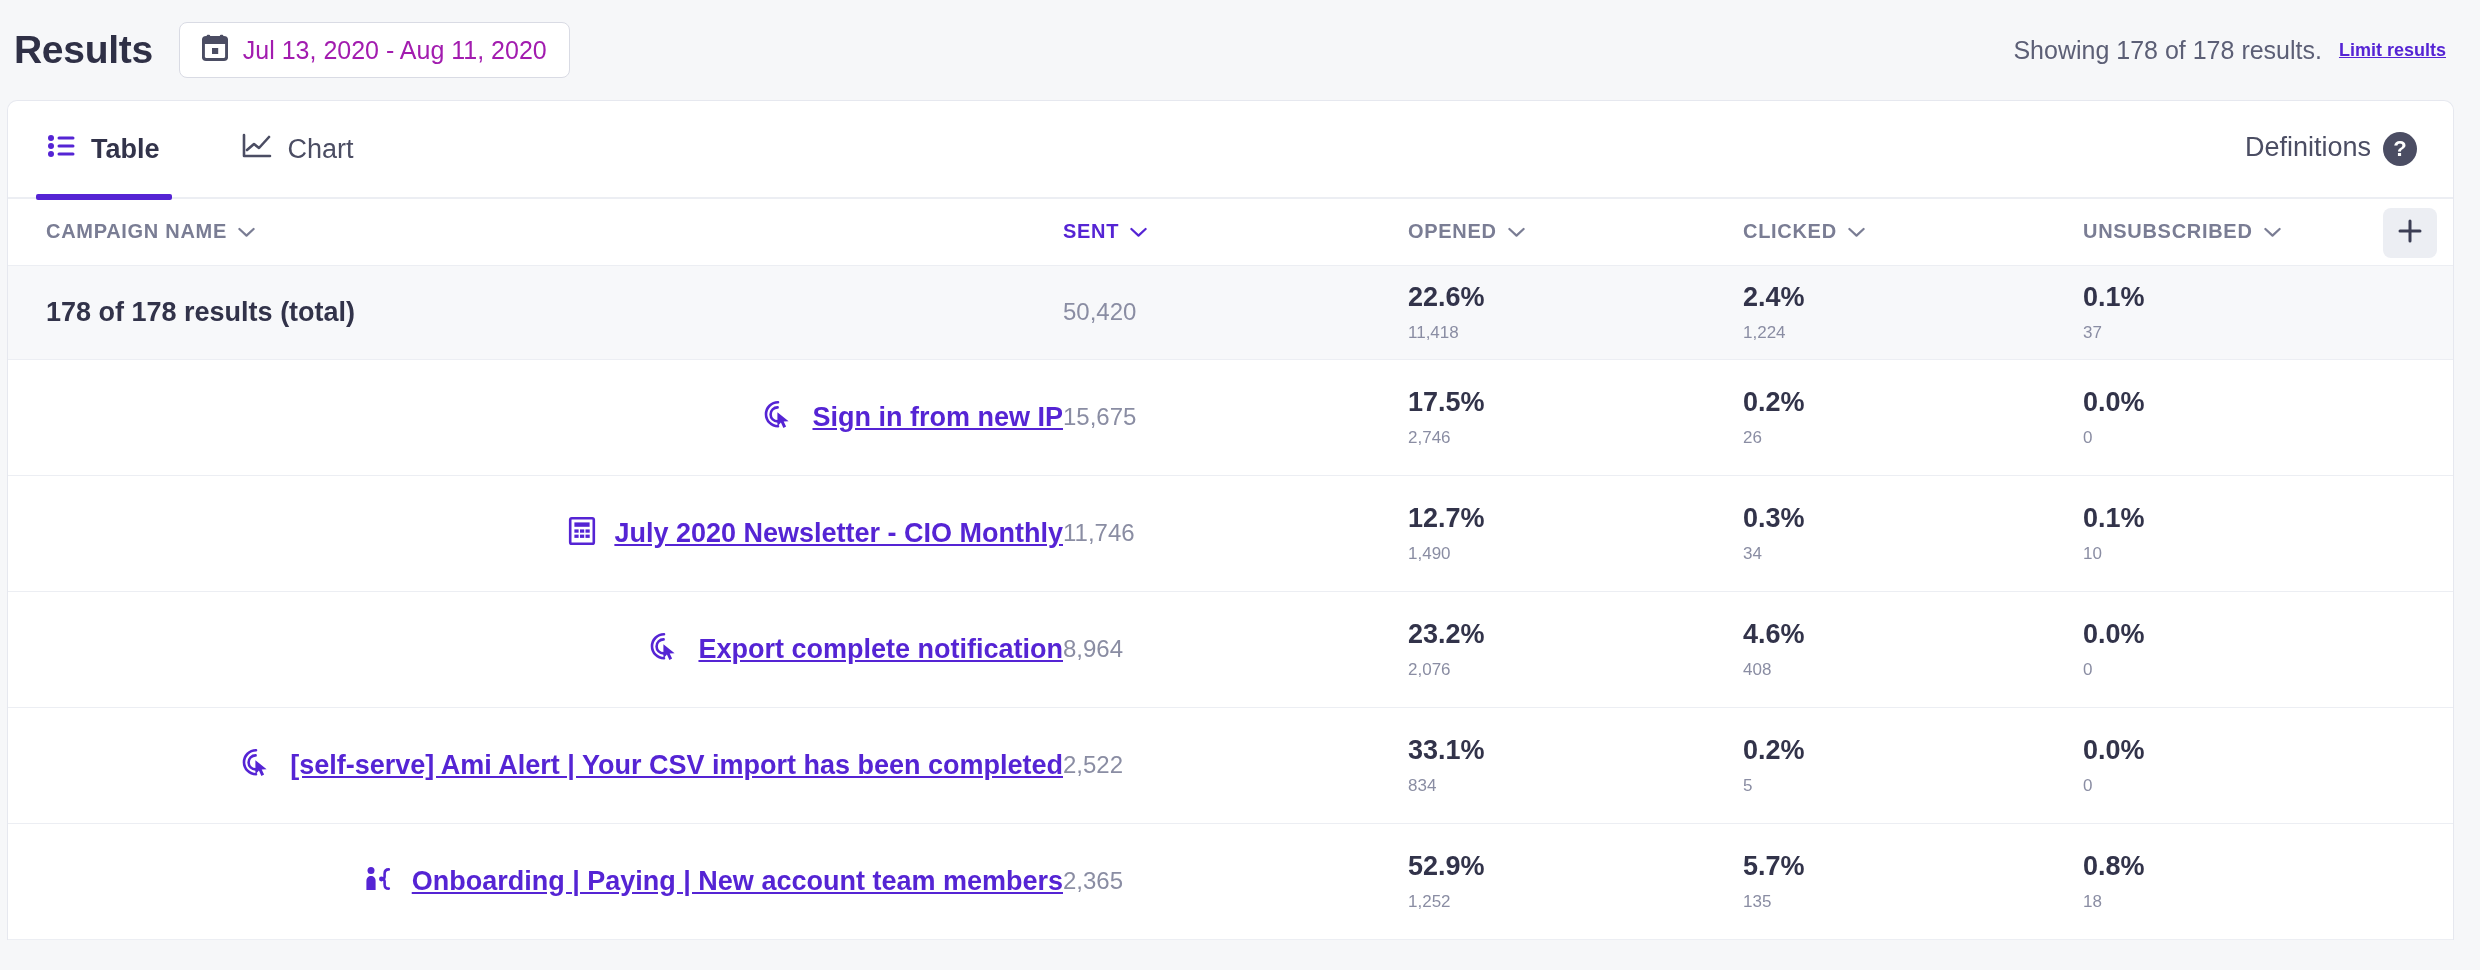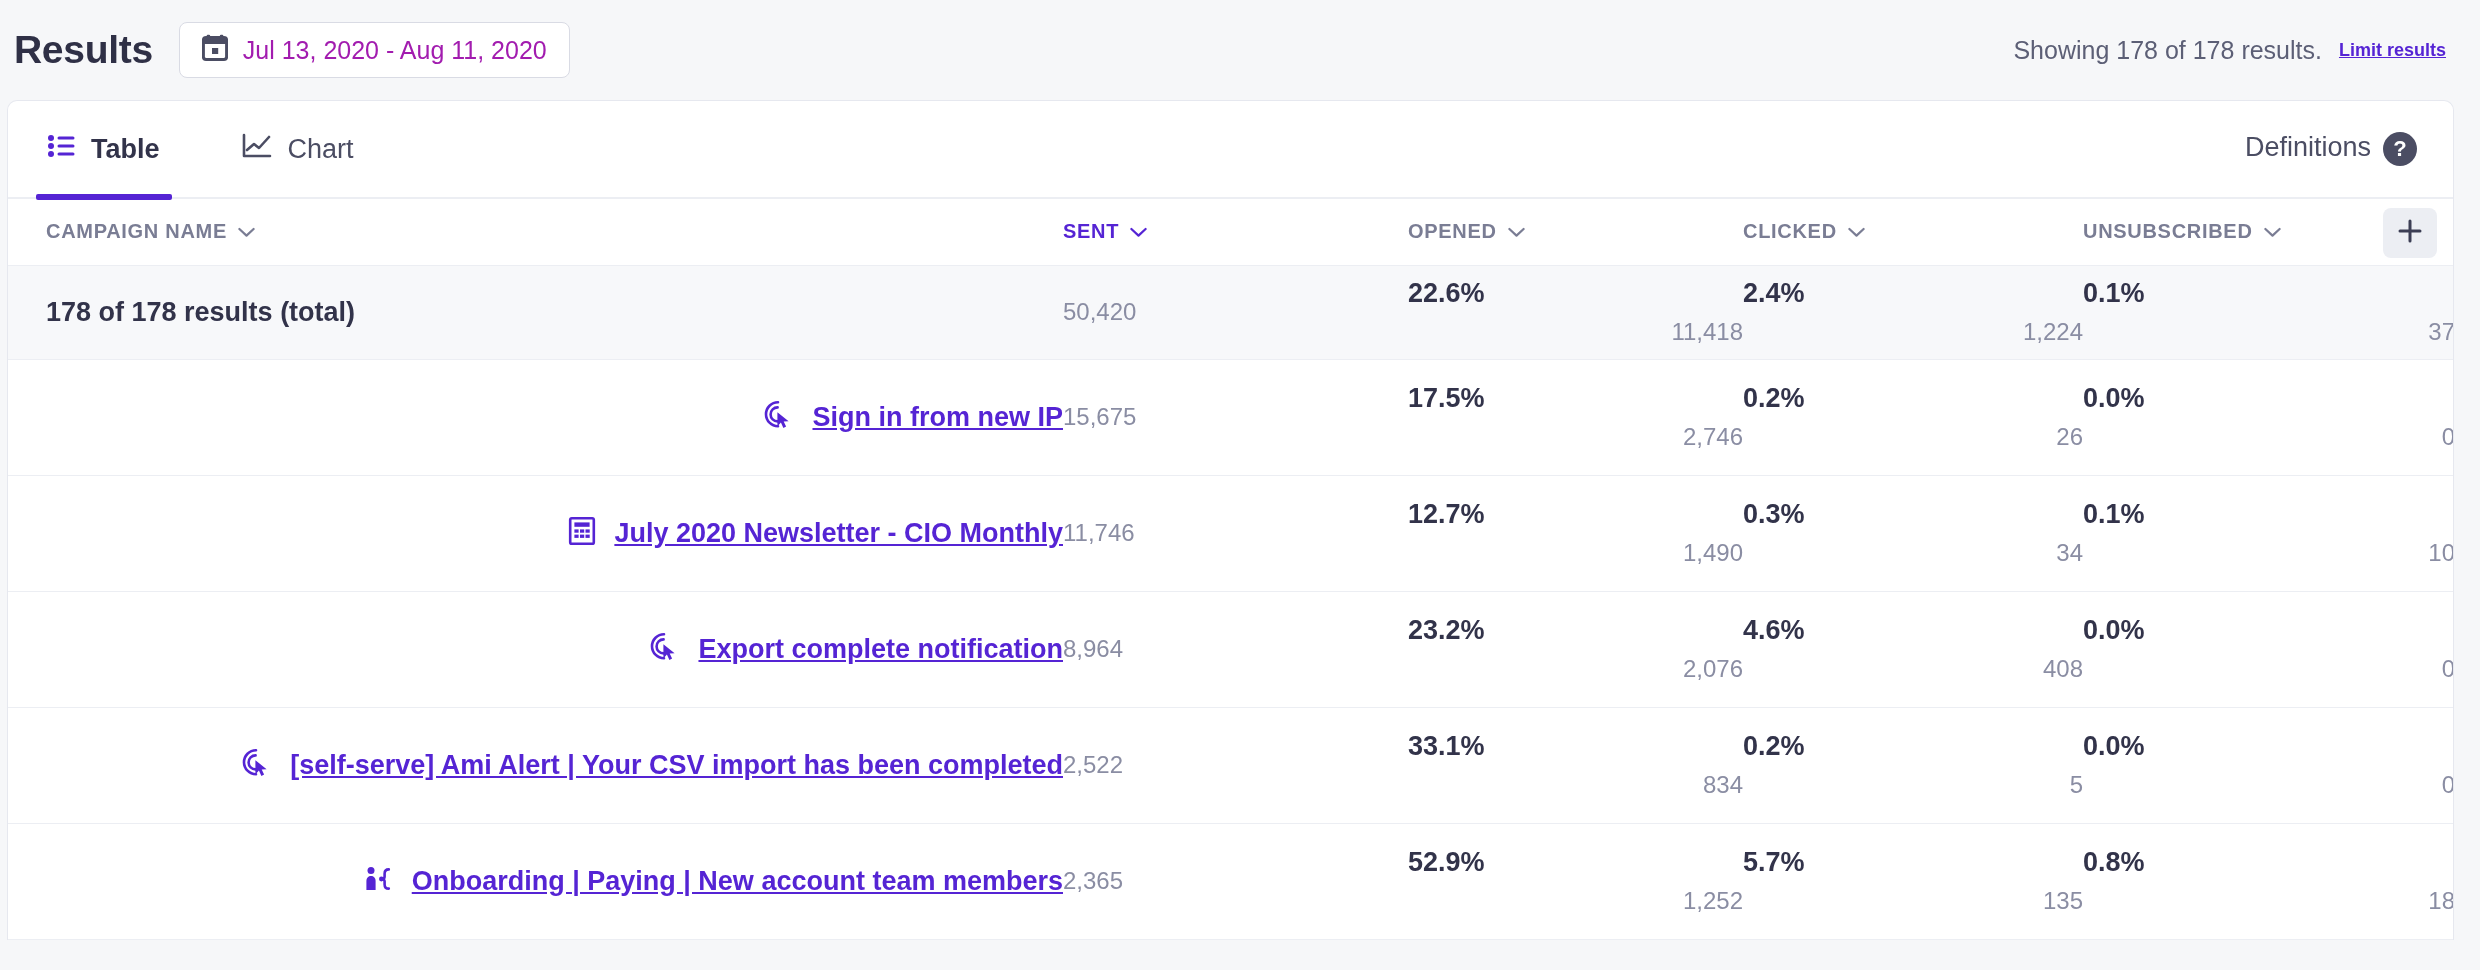--- a/index.html
+++ b/index.html
@@ -247,24 +247,23 @@
 
   .metric-pct {
     font-size: 27px;
     font-weight: bold;
     color: #32334a;
     display: block;
     margin-bottom: 13px;
   }
 
   .metric-count {
-    font-size: 24px;
+    font-size: 17px;
     color: #8a8da3;
     display: block;
-    text-align: right;
   }
 
   .row-icon { display: block; flex: 0 0 auto; }
 </style>
 </head>
 <body>
 
 <div class="page">
 
   <div class="topbar">

